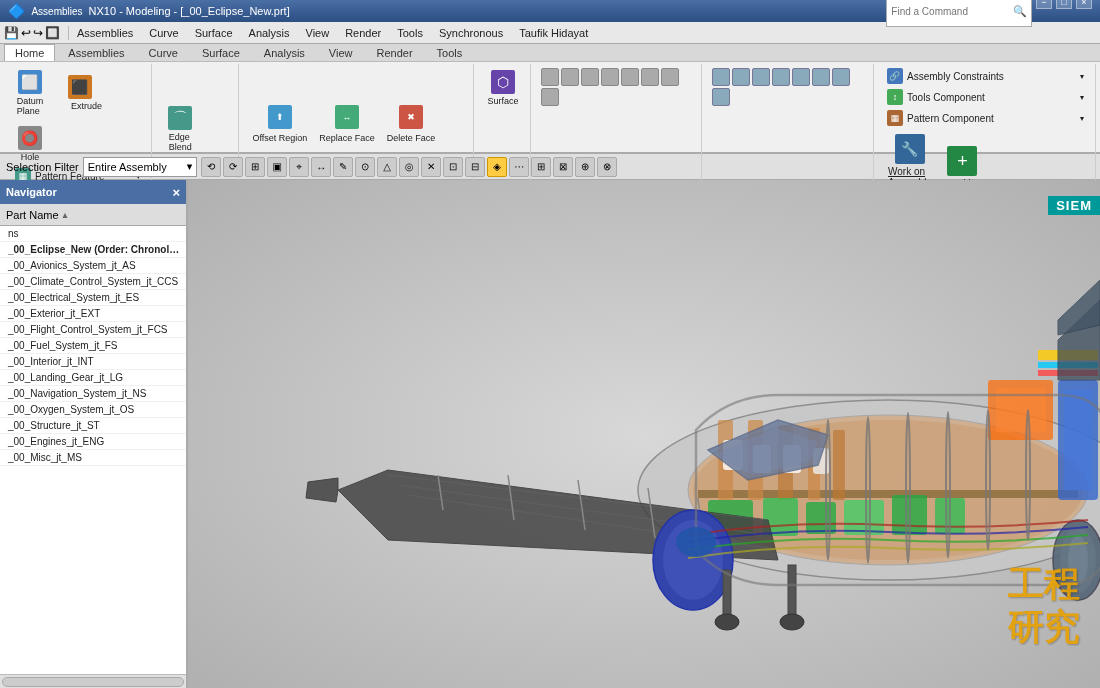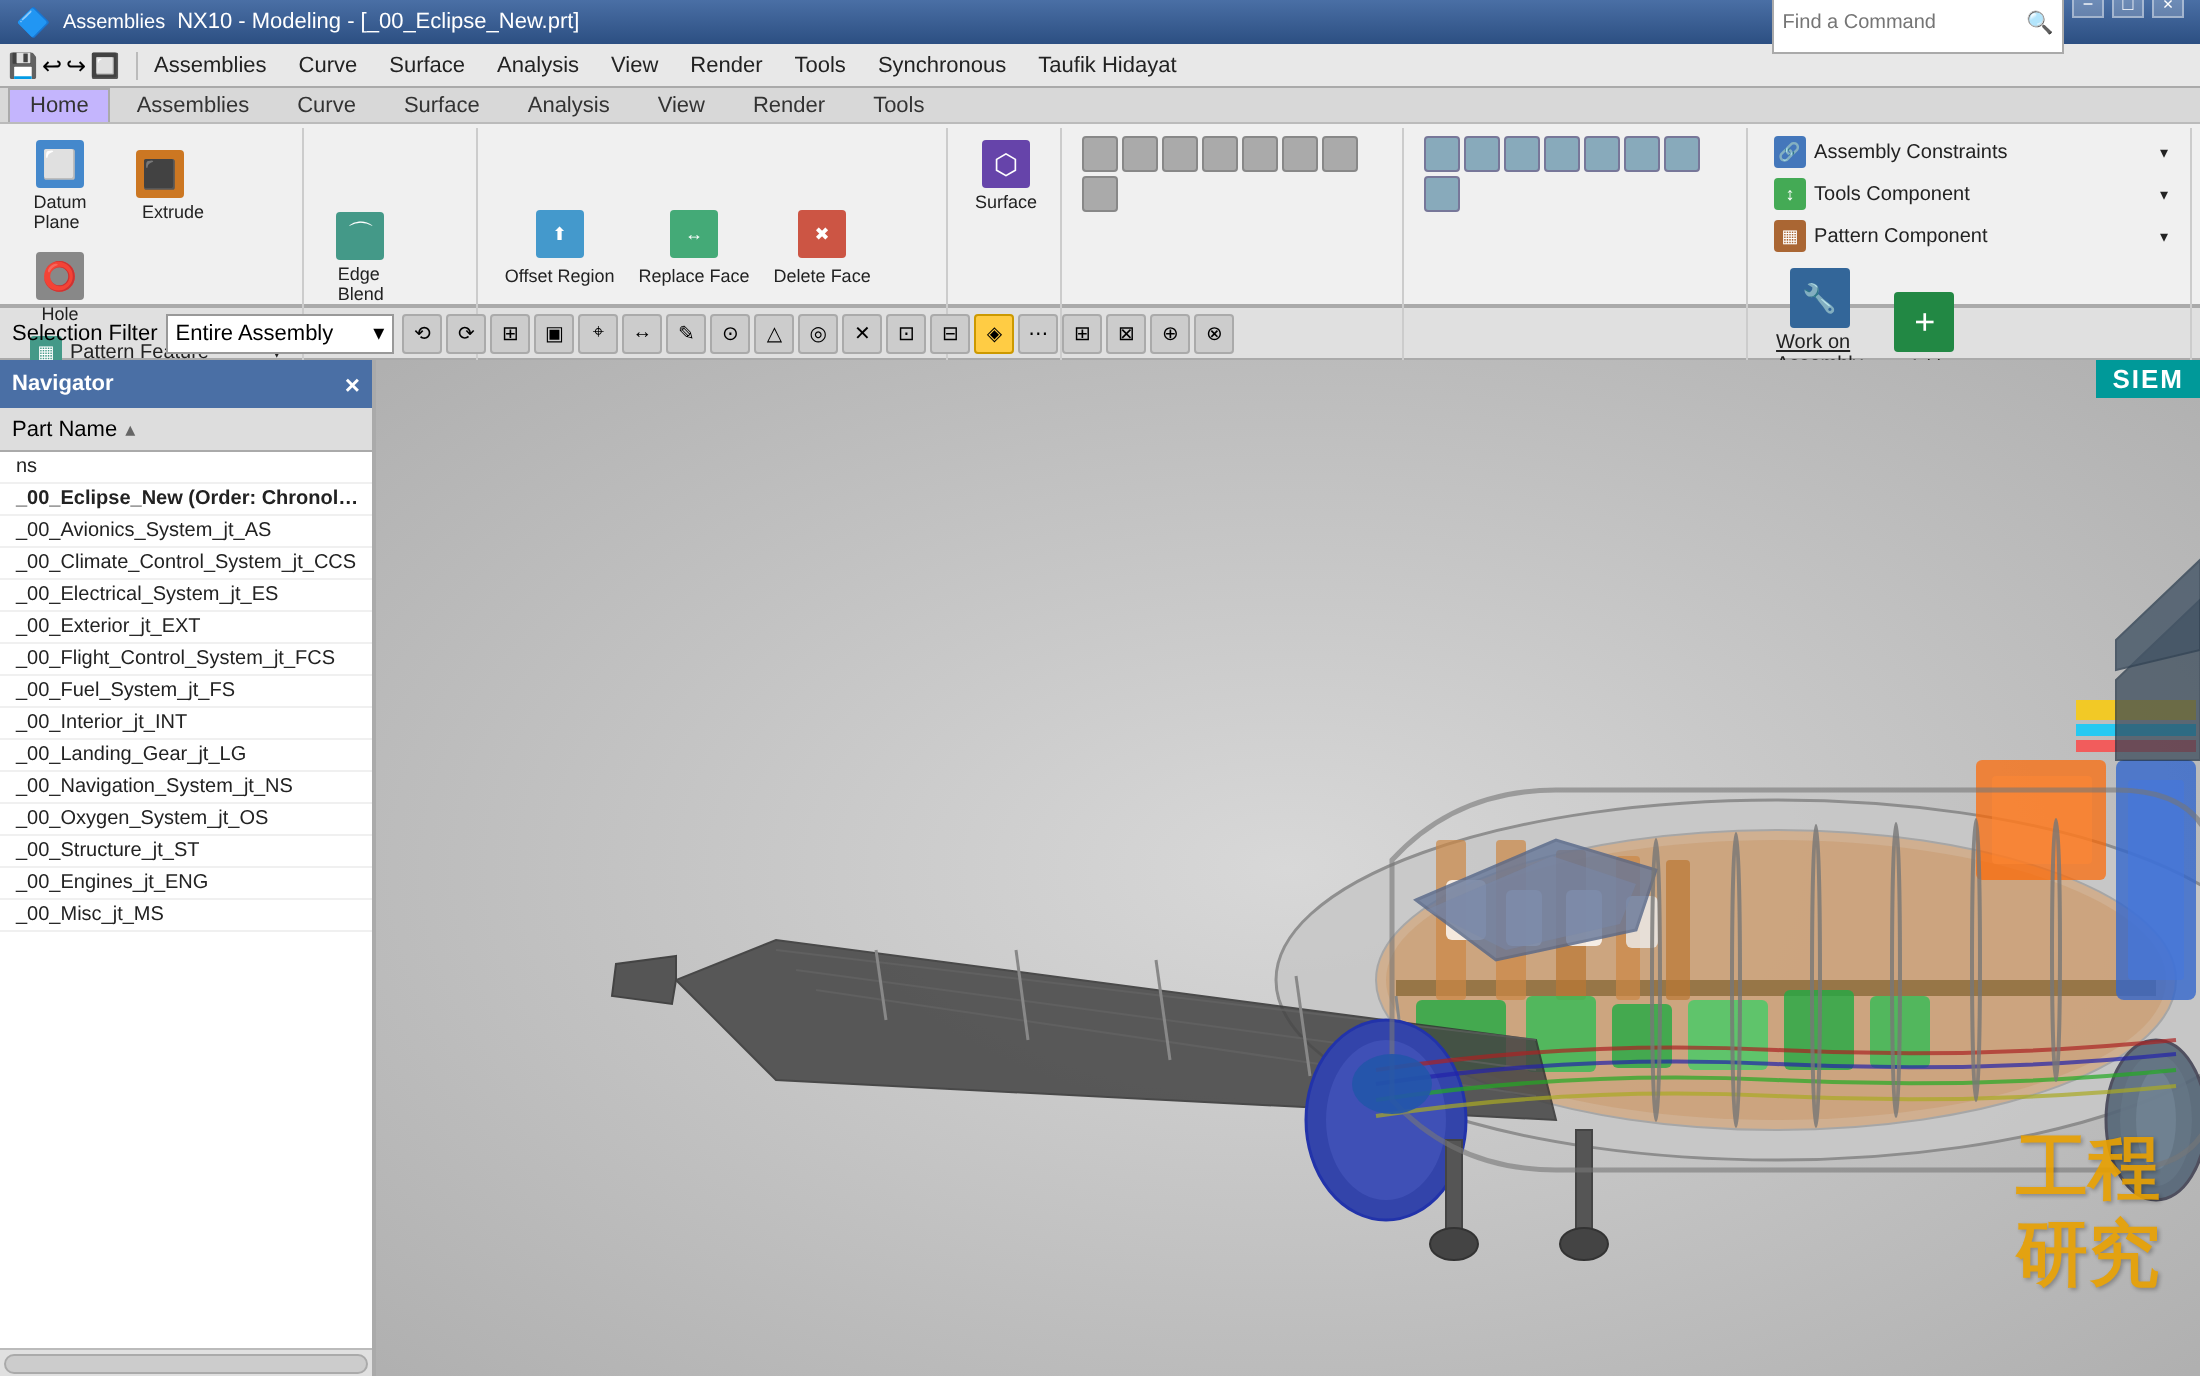--- a/index.html
+++ b/index.html
@@ -58,21 +58,21 @@
       padding: 2px 10px;
       font-size: 11px;
       color: #333;
       cursor: pointer;
       border: 1px solid transparent;
       border-bottom: none;
       background: #d8d8d8;
       margin-right: 2px;
     }
     .ribbon-tab.active {
-      background: #c4b5fd;
+      background: #ffffff;
       border-color: #aaa;
       border-bottom-color: #f0f0f0;
     }
     #ribbon-content {
       flex: 1;
       display: flex;
       align-items: stretch;
       padding: 2px 4px;
       gap: 2px;
     }
@@ -262,21 +262,21 @@
       font-size: 36px;
       font-weight: bold;
       line-height: 1.2;
       opacity: 0.9;
       text-shadow: 1px 1px 2px rgba(0,0,0,0.3);
     }
 
     
     #siemens-brand {
       position: absolute;
-      top: 0;
+      top: 16px;
       right: 0;
       background: #009999;
       color: white;
       font-size: 13px;
       font-weight: bold;
       padding: 2px 8px;
       letter-spacing: 1px;
     }
 
     

